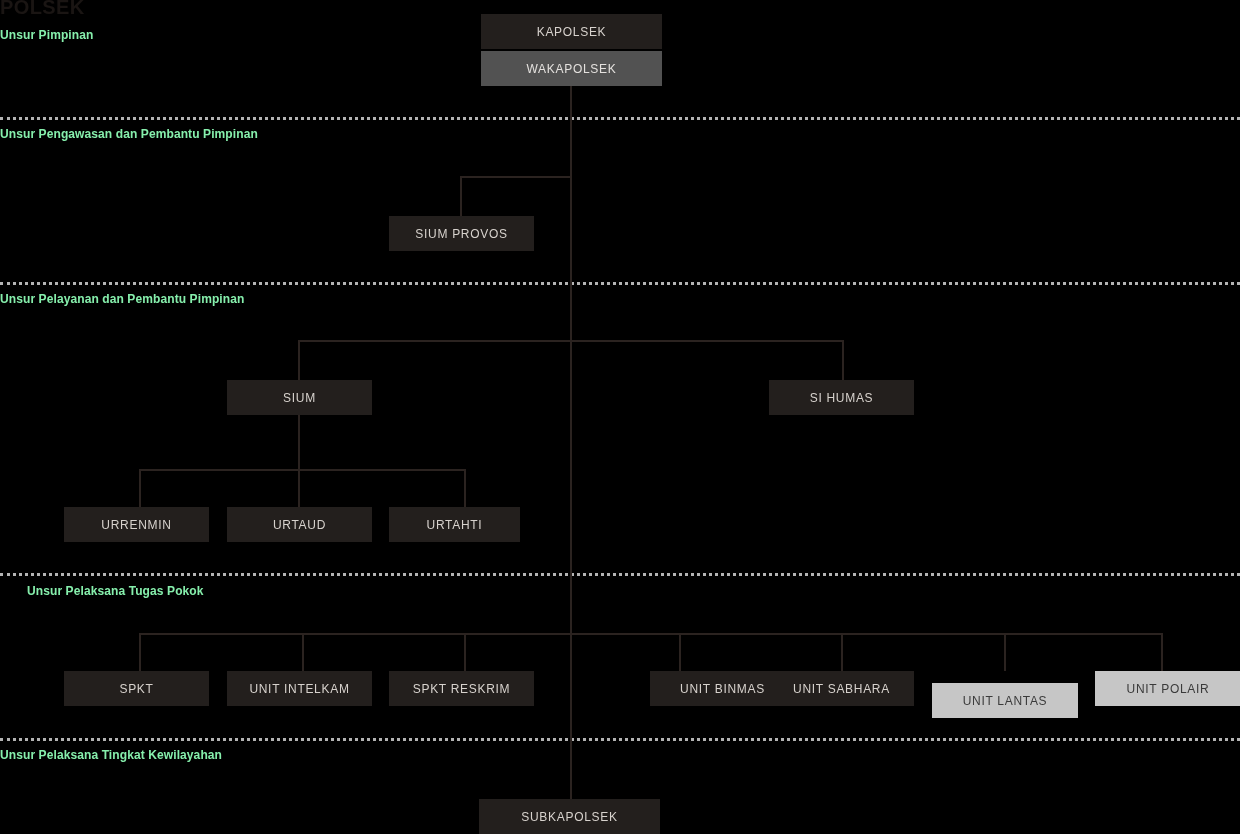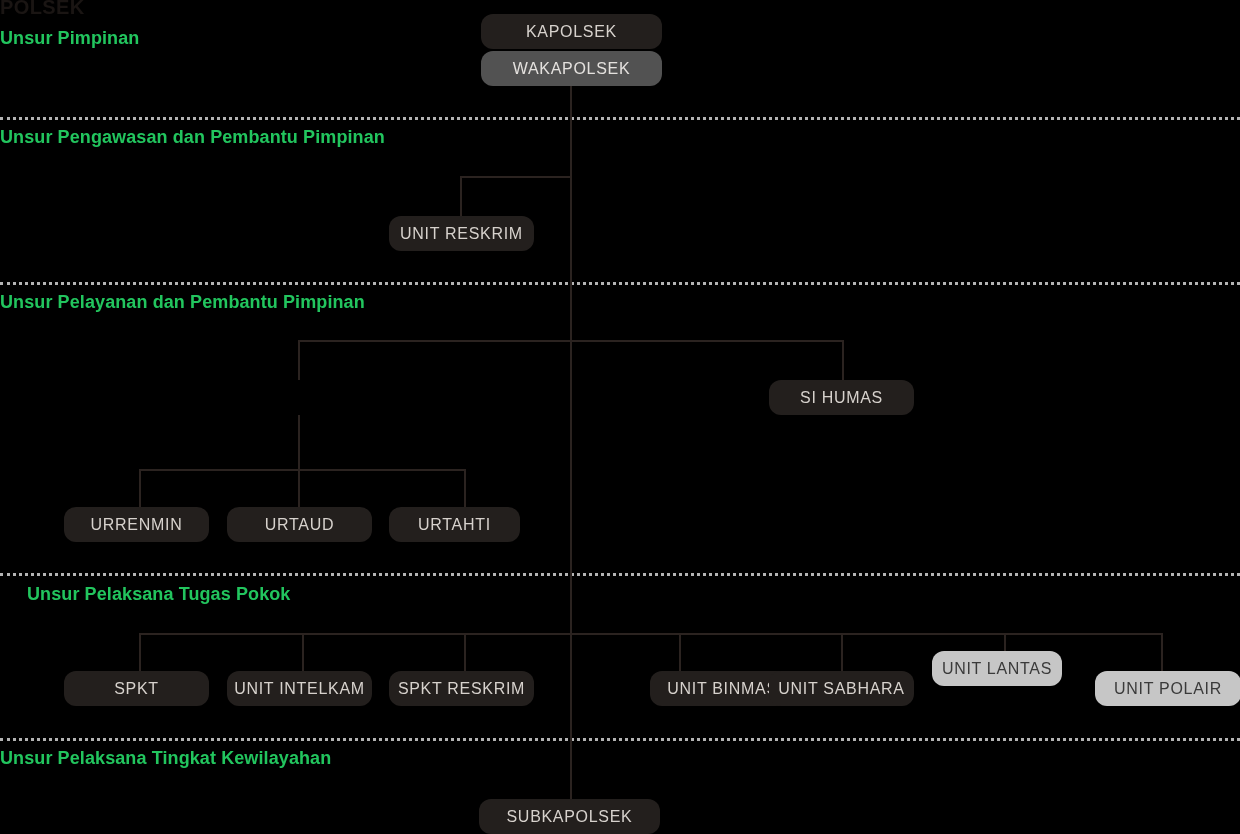--- a/index.html
+++ b/index.html
@@ -26,23 +26,23 @@
     font-size: 20px;
     font-weight: bold;
     letter-spacing: 0.4px;
     color: #1a1513;
     white-space: nowrap;
   }
 
   .section-label {
     position: absolute;
     left: 0px;
-    font-size: 18px;
+    font-size: 12px;
     font-weight: bold;
-    color: #22c55e;
+    color: #86efac;
     letter-spacing: 0.1px;
     white-space: nowrap;
   }
 
   
   .divider {
     position: absolute;
     left: 0px;
     width: 1240px;
     height: 0px;
@@ -61,25 +61,24 @@
     background: #2b2320;
   }
 
   
   .node {
     position: absolute;
     display: flex;
     align-items: center;
     justify-content: center;
     text-align: right;
-    font-size: 16px;
+    font-size: 12px;
     letter-spacing: 0.7px;
     height: 35px;
     user-select: none;
-    border-radius: 12px;
   }
   .node.dark {
     background: #231f1d;
     color: #d7d2cd;
   }
   .node.gray {
     background: #525252;
     color: #e4e1de;
   }
   .node.light {
@@ -125,31 +124,32 @@
   <div class="line-v" style="left:302px; top:633px; height:38px;"></div>
   <div class="line-v" style="left:464px; top:633px; height:38px;"></div>
   <div class="line-v" style="left:679px; top:633px; height:38px;"></div>
   <div class="line-v" style="left:841px; top:633px; height:38px;"></div>
   <div class="line-v" style="left:1004px; top:633px; height:38px;"></div>
   <div class="line-v" style="left:1161px; top:633px; height:38px;"></div>
 
   <div class="node dark" style="left:481px; top:14px;  width:181px;">KAPOLSEK</div>
   <div class="node gray" style="left:481px; top:51px;  width:181px;">WAKAPOLSEK</div>
 
-  <div class="node dark" style="left:389px; top:216px; width:145px;">UNIT RESKRIM</div>
+  <div class="node dark" style="left:389px; top:216px; width:145px;">SIUM PROVOS</div>
 
+  <div class="node dark" style="left:227px; top:380px; width:145px;">SIUM</div>
   <div class="node dark" style="left:769px; top:380px; width:145px;">SI HUMAS</div>
 
   <div class="node dark" style="left:64px;  top:507px; width:145px;">URRENMIN</div>
   <div class="node dark" style="left:227px; top:507px; width:145px;">URTAUD</div>
   <div class="node dark" style="left:389px; top:507px; width:131px;">URTAHTI</div>
 
   <div class="node dark" style="left:64px;   top:671px; width:145px;">SPKT</div>
   <div class="node dark" style="left:227px;  top:671px; width:145px;">UNIT INTELKAM</div>
   <div class="node dark" style="left:389px;  top:671px; width:145px;">SPKT RESKRIM</div>
   <div class="node dark" style="left:606px;  top:671px; width:145px;margin-left:44px;">UNIT BINMAS</div>
   <div class="node dark" style="left:769px;  top:671px; width:145px;">UNIT SABHARA</div>
-  <div class="node light" style="left:932px; top:651px; width:130px;">UNIT LANTAS</div>
+  <div class="node light" style="left:932px; top:683px; width:146px;">UNIT LANTAS</div>
   <div class="node light" style="left:1095px; top:671px; width:146px;">UNIT POLAIR</div>
 
   <div class="node dark" style="left:479px; top:799px; width:181px;">SUBKAPOLSEK</div>
 
 </div>
 
 </body></html>

